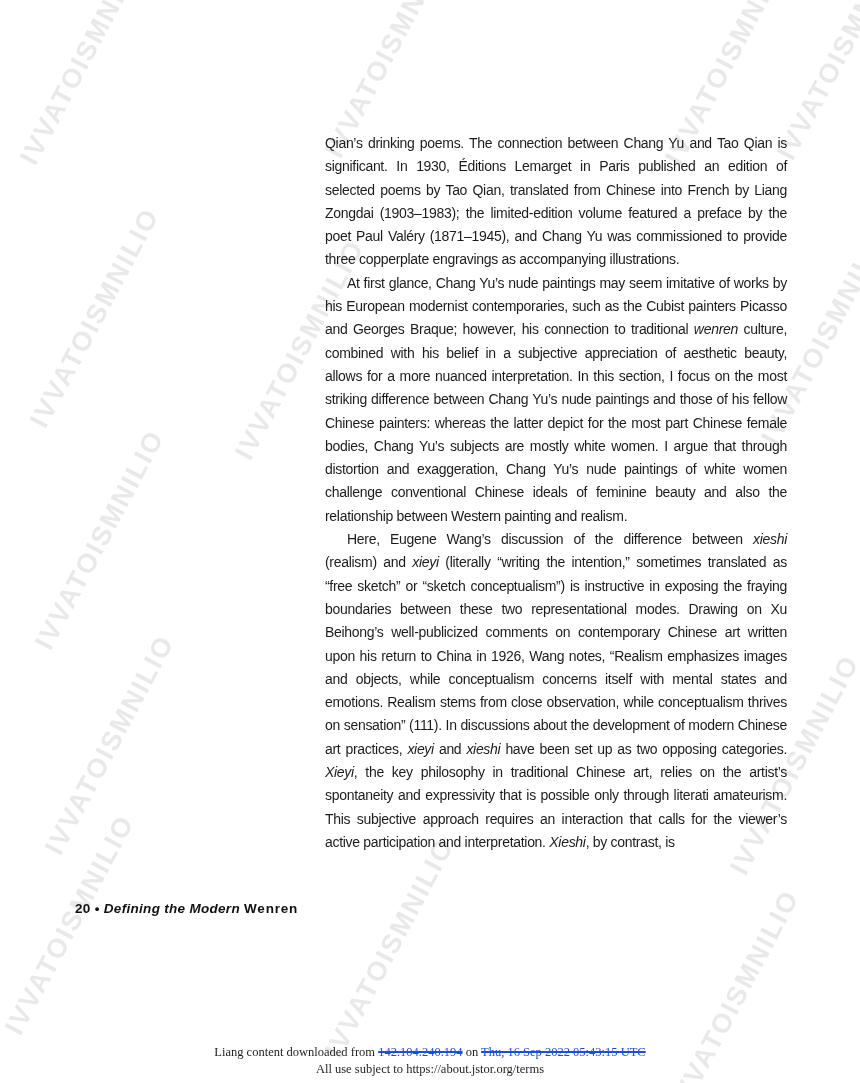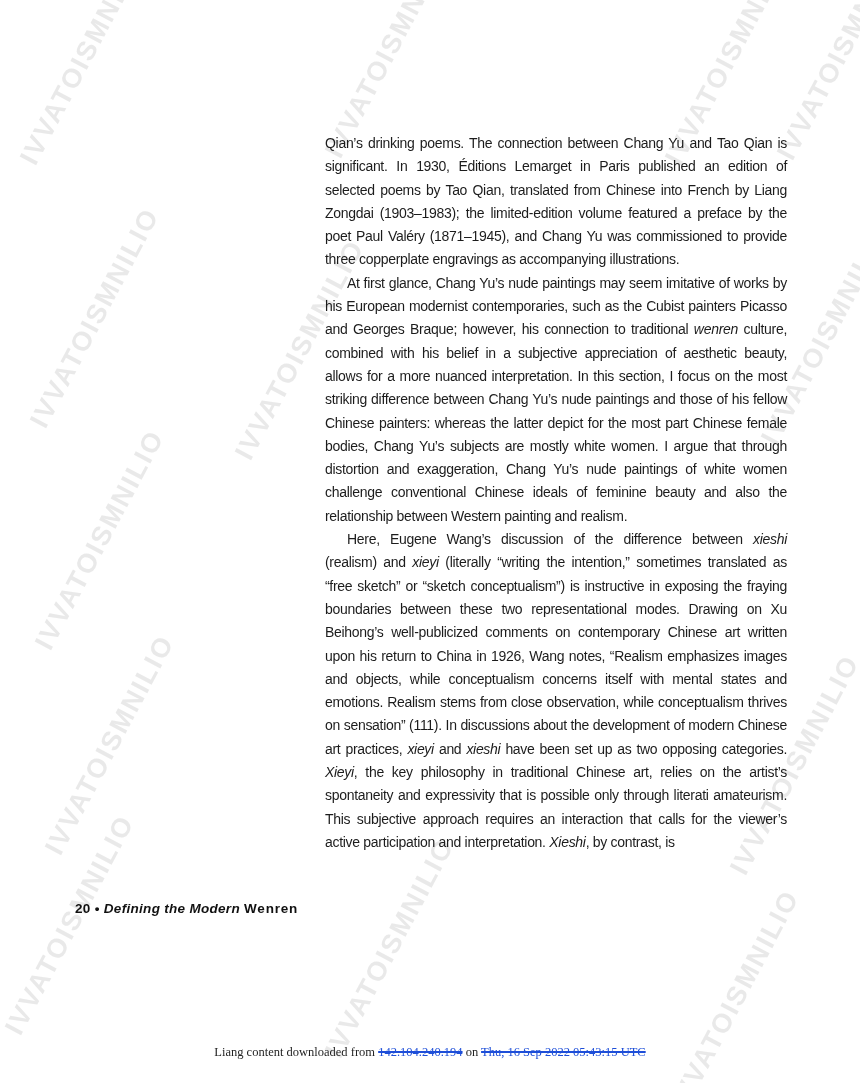--- a/index.html
+++ b/index.html
@@ -99,15 +99,18 @@
     <span>20</span>
     <span>•</span>
     <span class="ftitle">Defining the Modern</span>
     <span class="fterm">Wenren</span>
   </div>
 
   <div class="jstor">
     <div>
       <span>Liang content downloaded from </span><span class="redacted">142.104.240.194</span><span> on </span><span class="redacted">Thu, 16 Sep 2022 05:43:15 UTC</span>
     </div>
+    <div>
+      <span>All use subject to </span><span>https://about.jstor.org/terms</span>
+    </div>
   </div>
 
 </div>
 
 </body></html>

